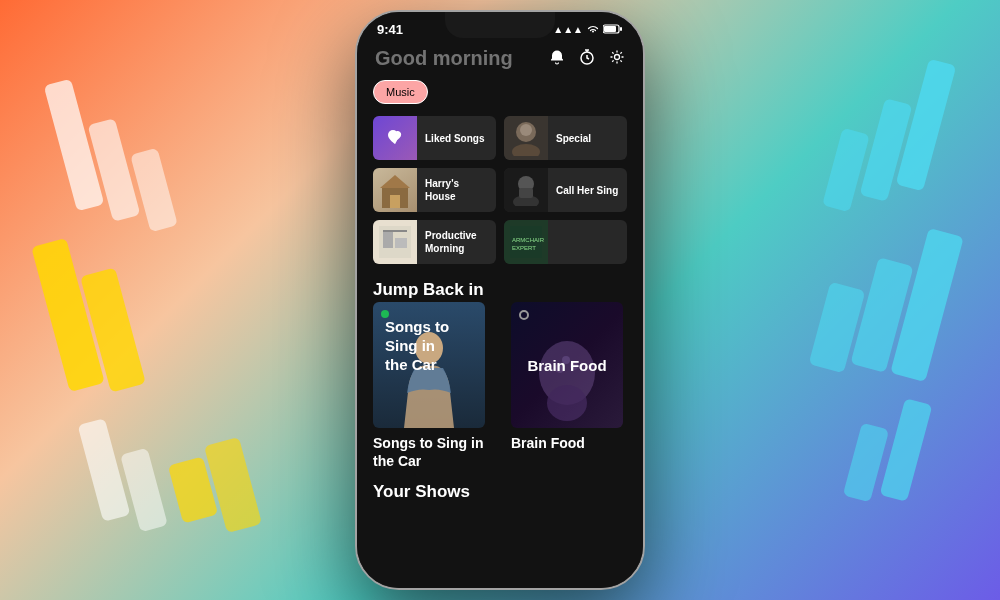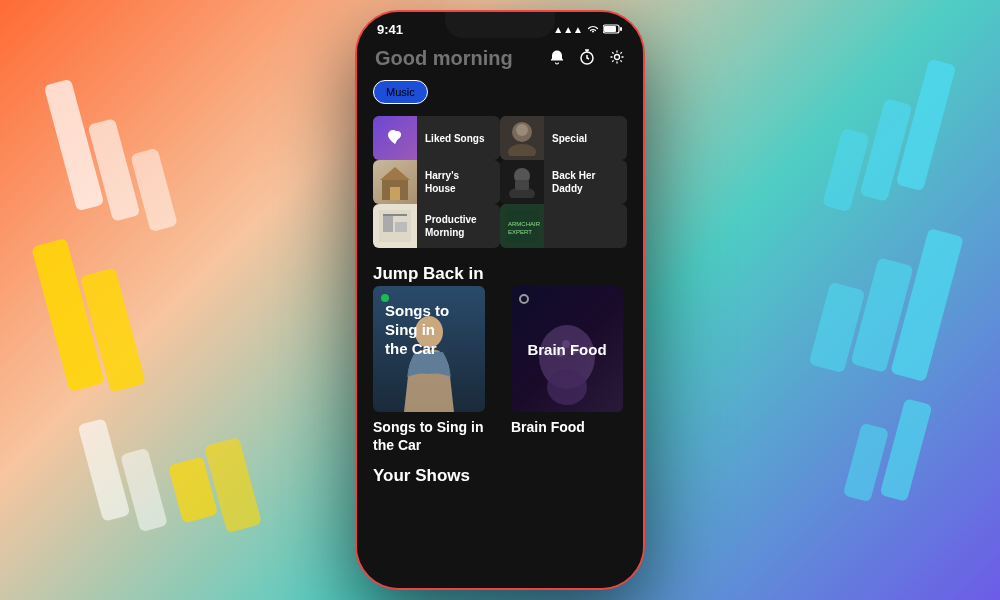--- a/index.html
+++ b/index.html
@@ -65,21 +65,21 @@
       transform: translate(-50%, -50%);
       width: 290px;
       height: 580px;
     }
 
     .phone-frame {
       width: 290px;
       height: 580px;
       background: #1a1a1a;
       border-radius: 44px;
-      border: 2px solid #ef4444;
+      border: 2px solid #a3a3a3;
       box-shadow: 0 30px 80px rgba(0,0,0,0.6), inset 0 0 0 1px #444;
       overflow: hidden;
       position: relative;
     }
 
     
     .notch {
       position: absolute;
       top: 0;
       left: 50%;
@@ -151,29 +151,30 @@
       border-radius: 20px;
       font-size: 11px;
       font-weight: 500;
       cursor: pointer;
       border: 1px solid #555;
       color: white;
       background: transparent;
     }
 
     .filter-tab.active {
-      background: #1d4ed8;
+      background: #fca5a5;
       color: black;
       border-color: white;
     }
 
     
     .quick-grid {
       display: grid;
       grid-template-columns: 1fr 1fr;
+      gap: 8px;
       padding: 0 16px 12px;
     }
 
     .quick-item {
       display: flex;
       align-items: center;
       background: #282828;
       border-radius: 6px;
       overflow: hidden;
       cursor: pointer;
@@ -498,21 +499,21 @@
         </div>
 
         <div class="quick-item">
           <div class="quick-item-thumb qi-call-img">
             <svg width="30" height="32" viewBox="0 0 30 32" fill="none">
               <circle cx="15" cy="10" r="8" fill="#555"></circle>
               <ellipse cx="15" cy="28" rx="13" ry="7" fill="#333"></ellipse>
               <rect x="8" y="14" width="14" height="10" rx="2" fill="#444"></rect>
             </svg>
           </div>
-          <span class="quick-item-label">Back Her Daddy</span>
+          <span class="quick-item-label">Call Her Sing</span>
         </div>
 
         <div class="quick-item">
           <div class="quick-item-thumb qi-prod-img">
             <svg width="36" height="36" viewBox="0 0 36 36" fill="none">
               <rect x="2" y="2" width="32" height="32" fill="#ddd8c8"></rect>
               <rect x="6" y="8" width="10" height="16" fill="#aaa"></rect>
               <rect x="18" y="14" width="12" height="10" fill="#bbb"></rect>
               <rect x="6" y="6" width="24" height="2" fill="#888"></rect>
             </svg>

